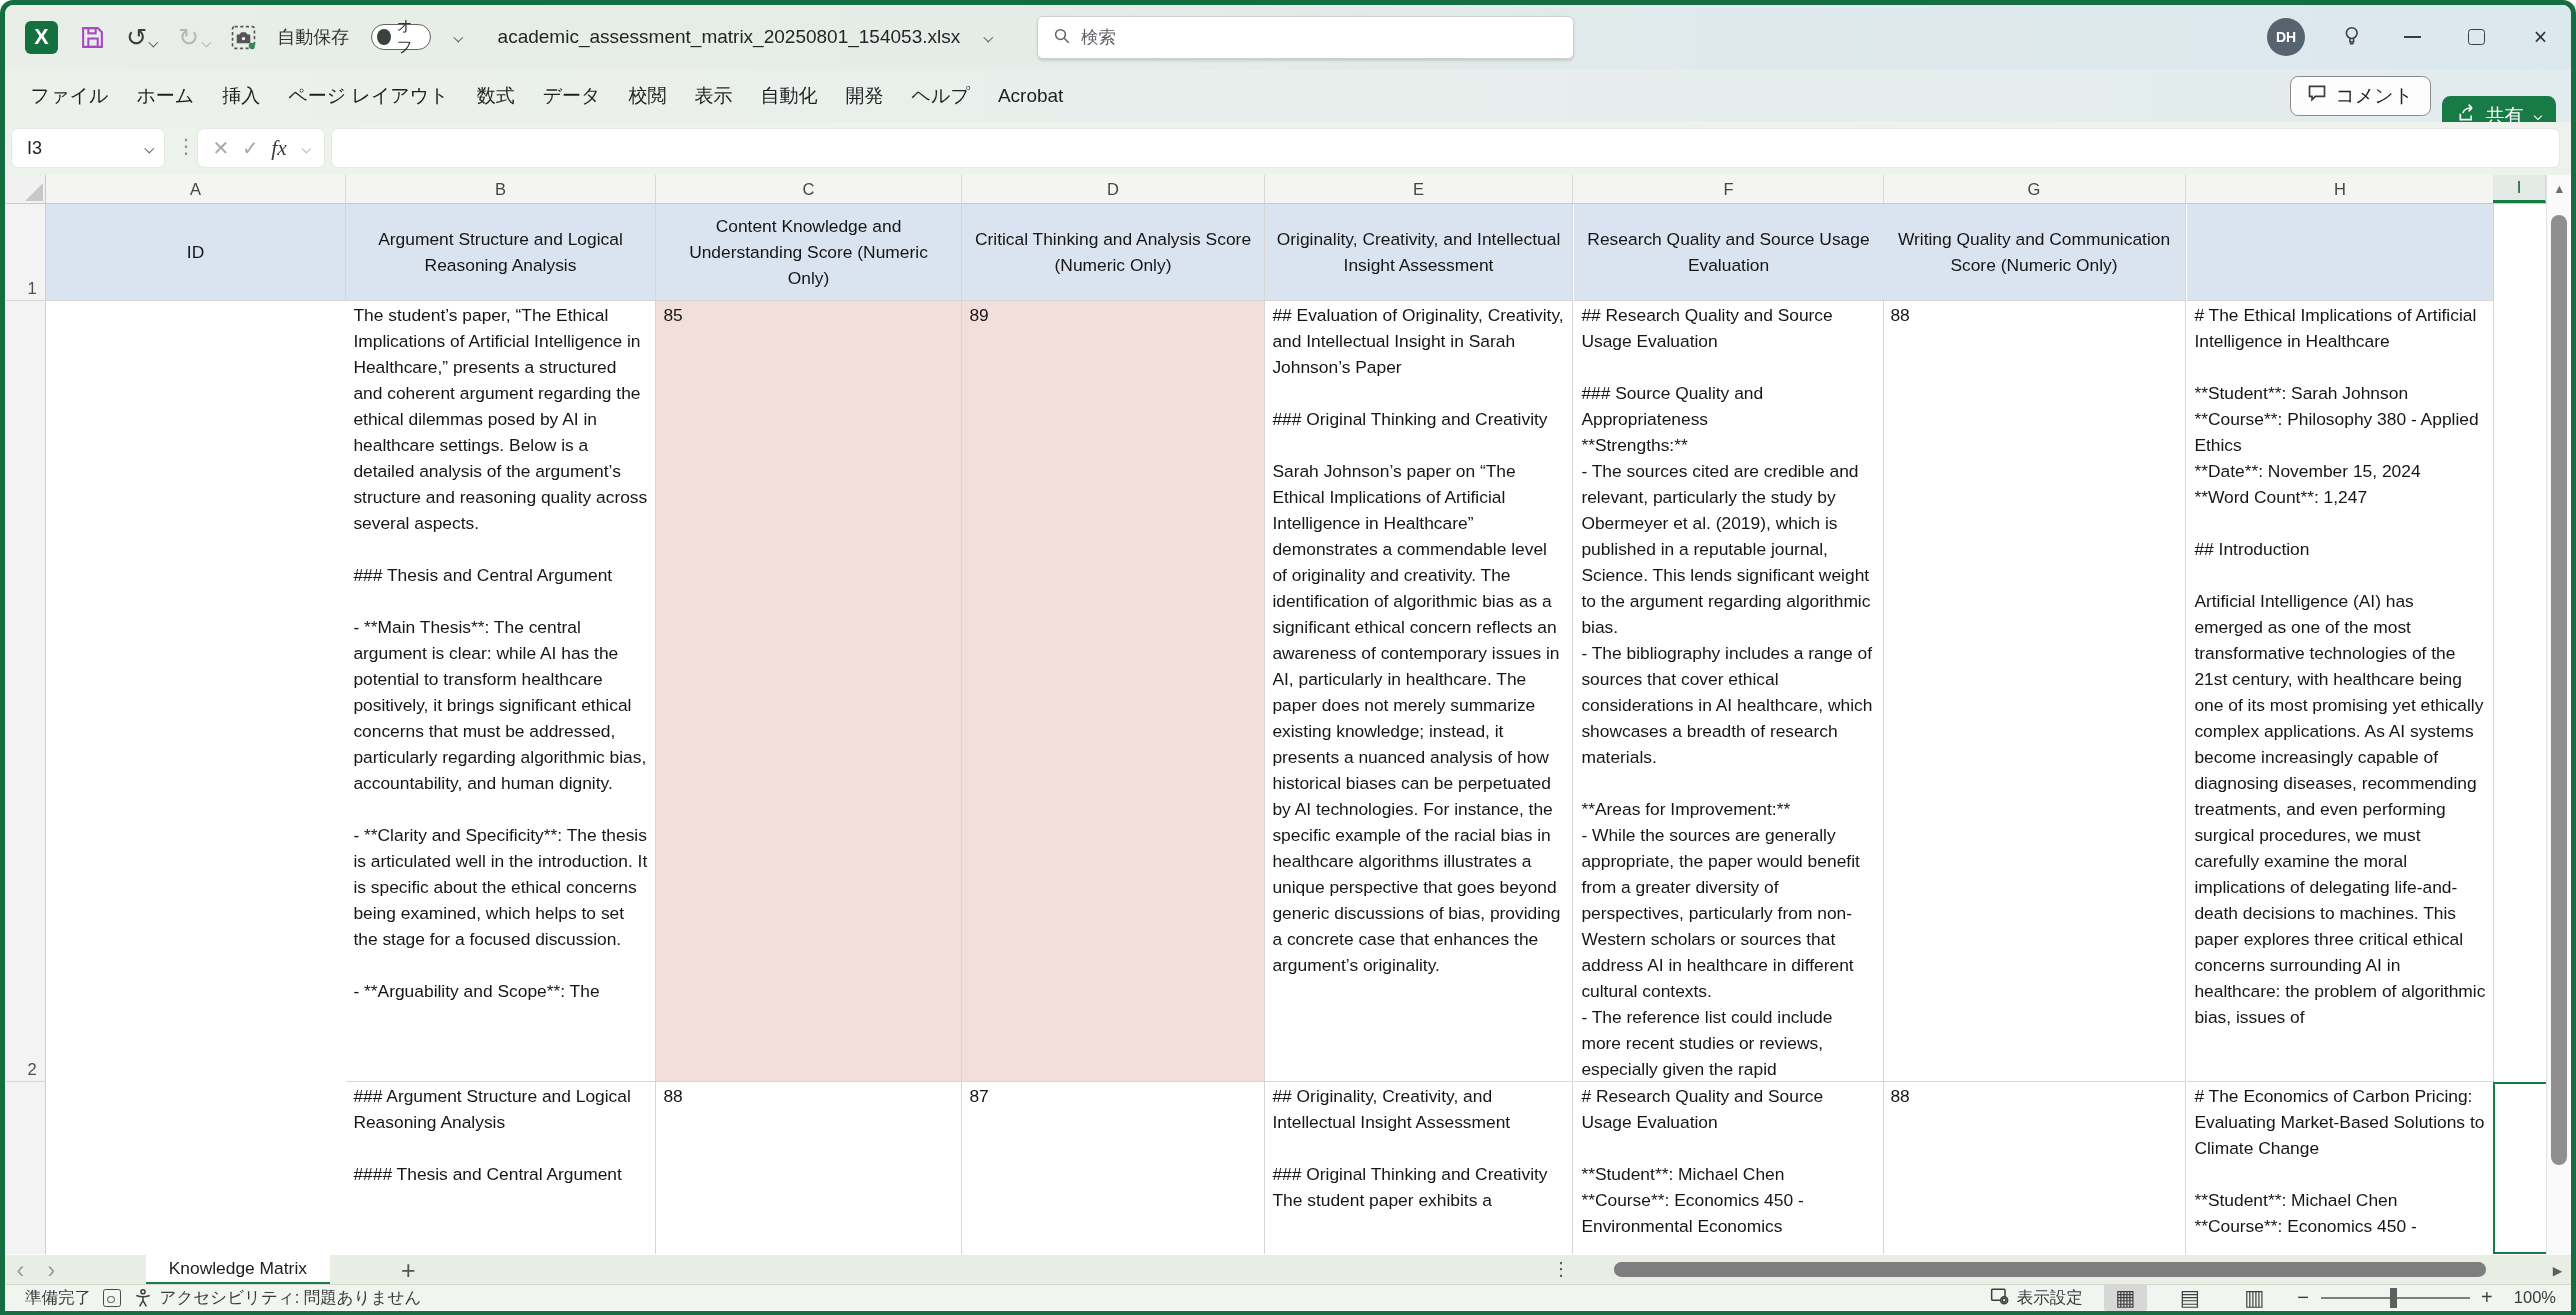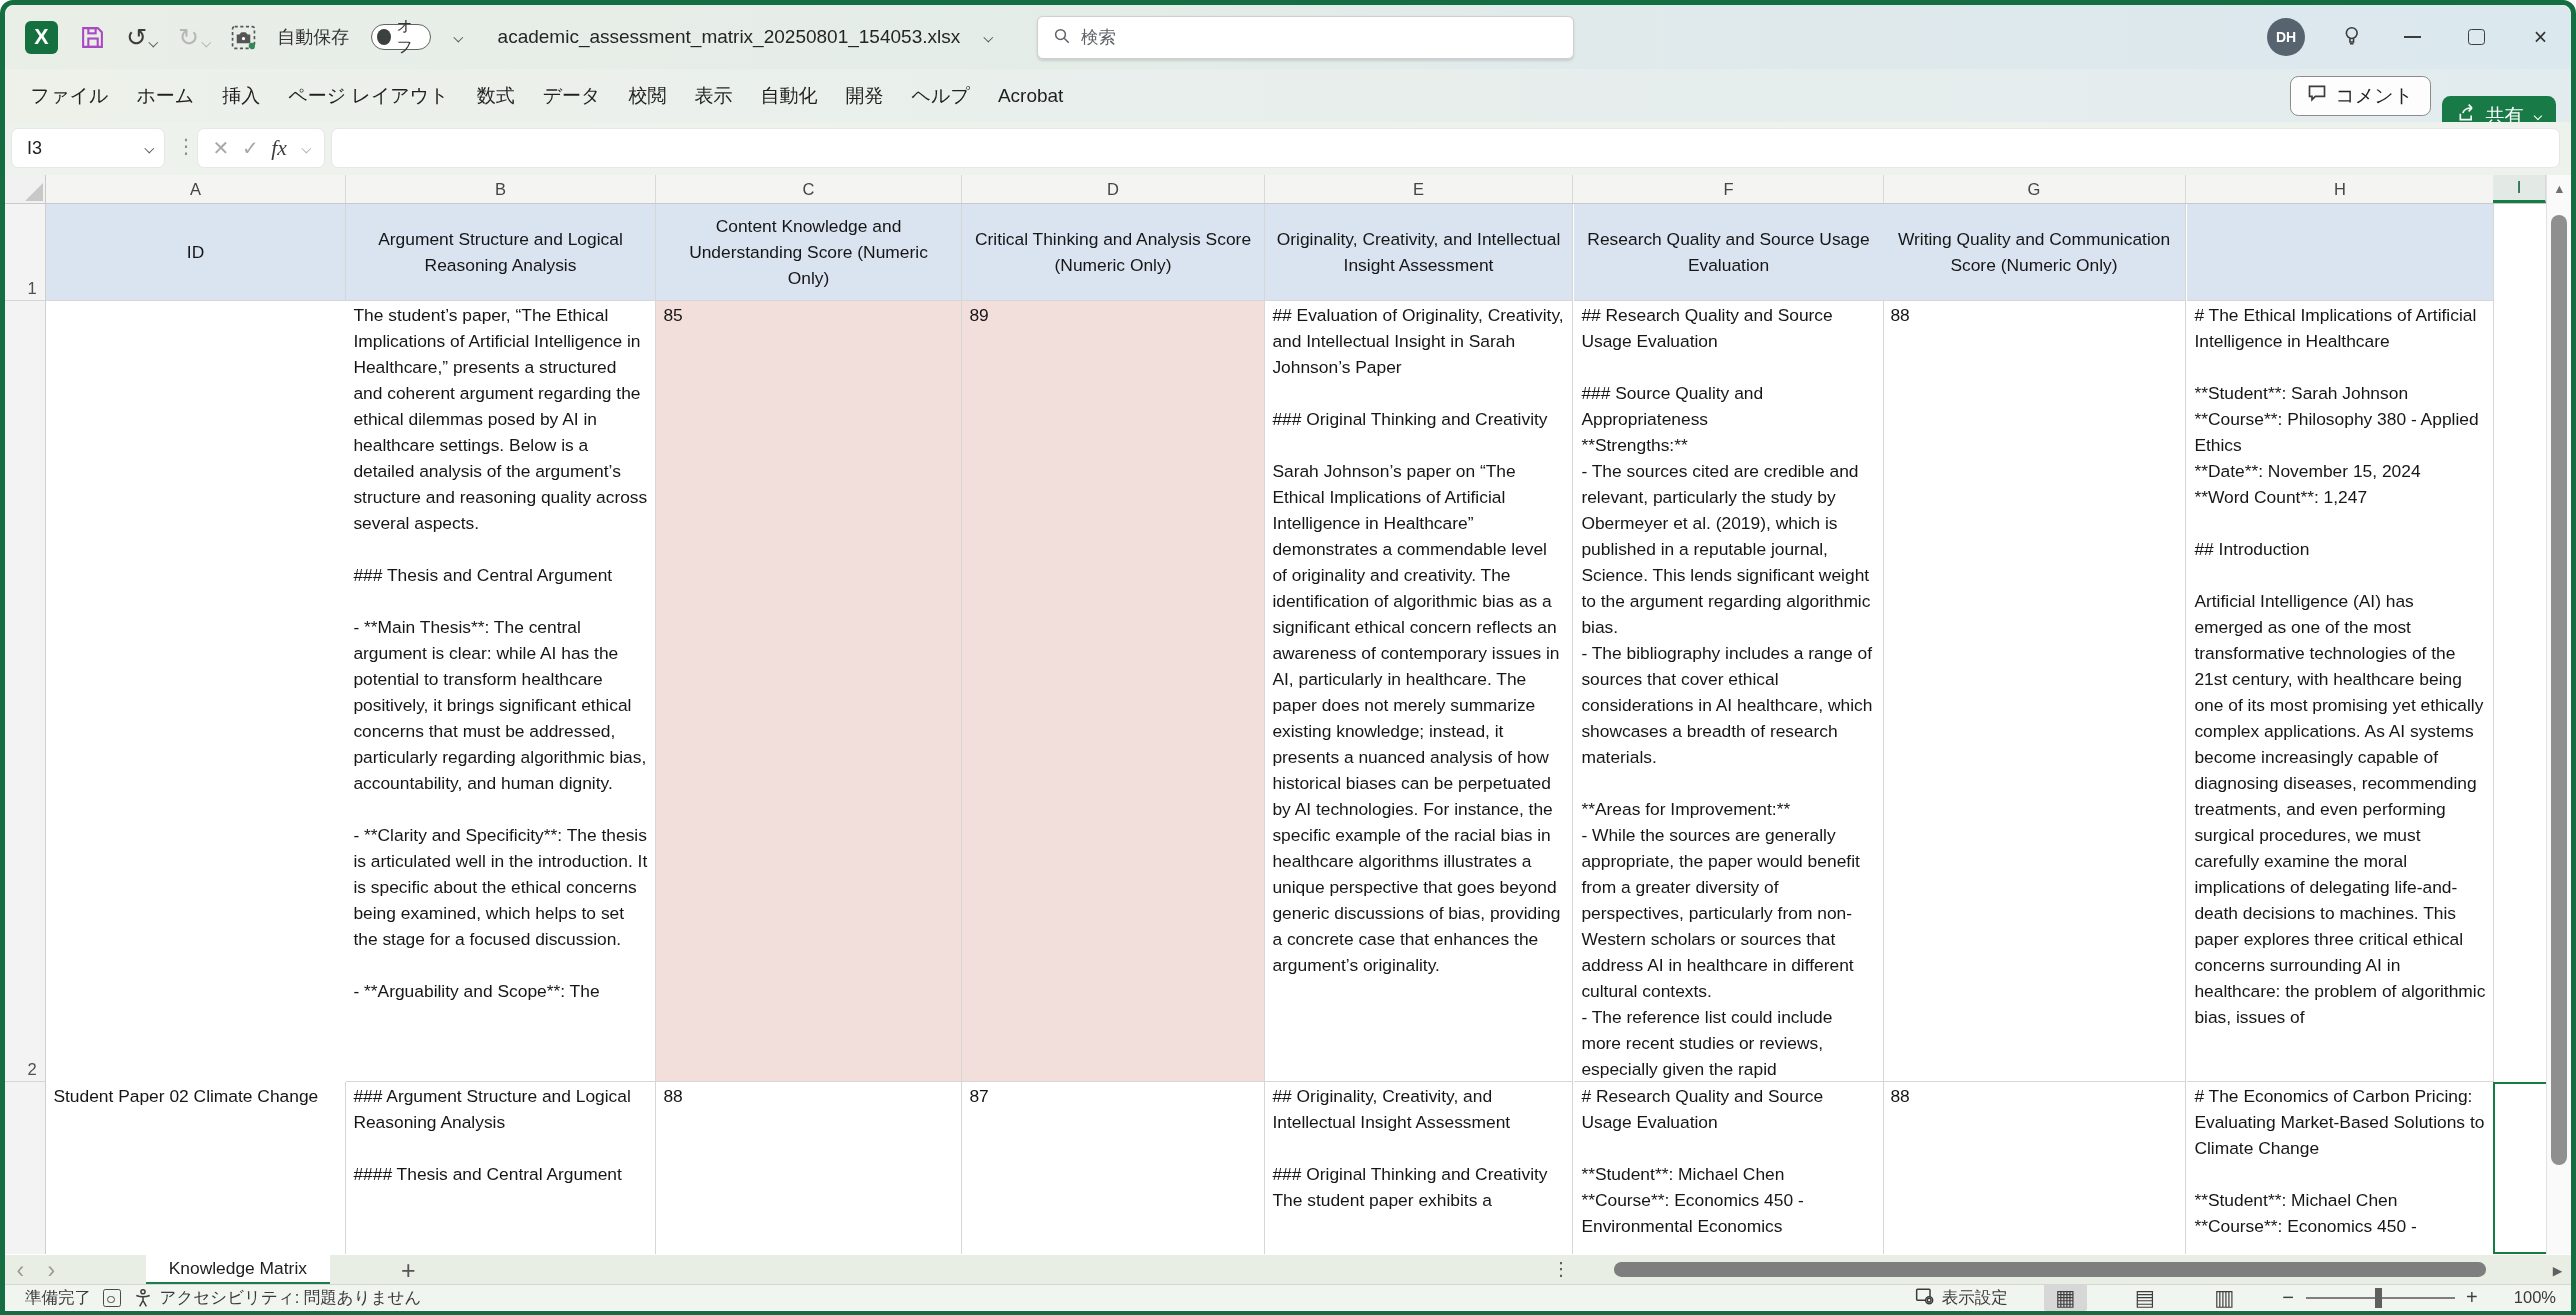--- a/index.html
+++ b/index.html
@@ -105,21 +105,21 @@
   .tkebab { position:absolute; left:1547px; color:#555; font-size:18px; top:3.3px; }
   .hscroll { position:absolute; left:1572px; top:5.8px; width:959px; height:18px; }
   .hthumb { position:absolute; left:37px; top:1.7px; width:872px; height:15px; background:#7e7e7e; border-radius:7.4px; }
   .harrow { position:absolute; right:-26.4px; top:2.5px; color:#5f5f5f; font-size:12.4px; }
 
   
   .statusbar { top:1284px; height:26.4px; background:#f1f5ef; border-top:0.8px solid #d3d9d1; display:flex; align-items:center; font-size:16.5px; color:#3a3a3a; }
   .sb-left { display:flex; align-items:center; gap:12px; padding-left:20px; }
   .macroicon { width:18px; height:18px; border:1.7px solid #4a4a4a; border-radius:2.5px; position:relative; }
   .macroicon i { position:absolute; left:3.3px; bottom:2.5px; width:7.4px; height:7.4px; border:1.7px solid #4a4a4a; border-radius:50%; }
-  .sb-right { position:absolute; right:15px; display:flex; align-items:center; gap:36px; }
+  .sb-right { position:absolute; right:15px; display:flex; align-items:center; gap:21px; }
   .viewbtn { font-size:21.5px; color:#3e3e3e; padding:0.8px 11.6px; border-radius:2.5px; }
   .viewbtn.active { background:#d7d7d7; }
   .zoomline { display:flex; align-items:center; gap:11.6px; }
   .sliderline { position:relative; width:149px; height:1.7px; background:#7f7f7f; }
   .sliderhandle { position:absolute; left:69px; top:-9px; width:7.4px; height:20px; background:#5f5f5f; }
   .minus,.plus { font-size:20px; color:#3e3e3e; }
   .accicon { display:inline-flex; }
 </style>
 </head>
 <body>
@@ -306,21 +306,20 @@
 
 ## Introduction
 
 Artificial Intelligence (AI) has emerged as one of the most transformative technologies of the 21st century, with healthcare being one of its most promising yet ethically complex applications. As AI systems become increasingly capable of diagnosing diseases, recommending treatments, and even performing surgical procedures, we must carefully examine the moral implications of delegating life-and-death decisions to machines. This paper explores three critical ethical concerns surrounding AI in healthcare: the problem of algorithmic bias, issues of</div>
     </div>
 
     <div class="grow r3">
       <div class="gut">
           <span></span>
         </div>
-      <div class="cell col-A">Student Paper 02 Climate Change</div>
       <div class="cell col-B">### Argument Structure and Logical Reasoning Analysis
 
 #### Thesis and Central Argument</div>
       <div class="cell col-C">88</div>
       <div class="cell col-D">87</div>
       <div class="cell col-E">## Originality, Creativity, and Intellectual Insight Assessment
 
 ### Original Thinking and Creativity
 The student paper exhibits a</div>
       <div class="cell col-F"># Research Quality and Source Usage Evaluation

